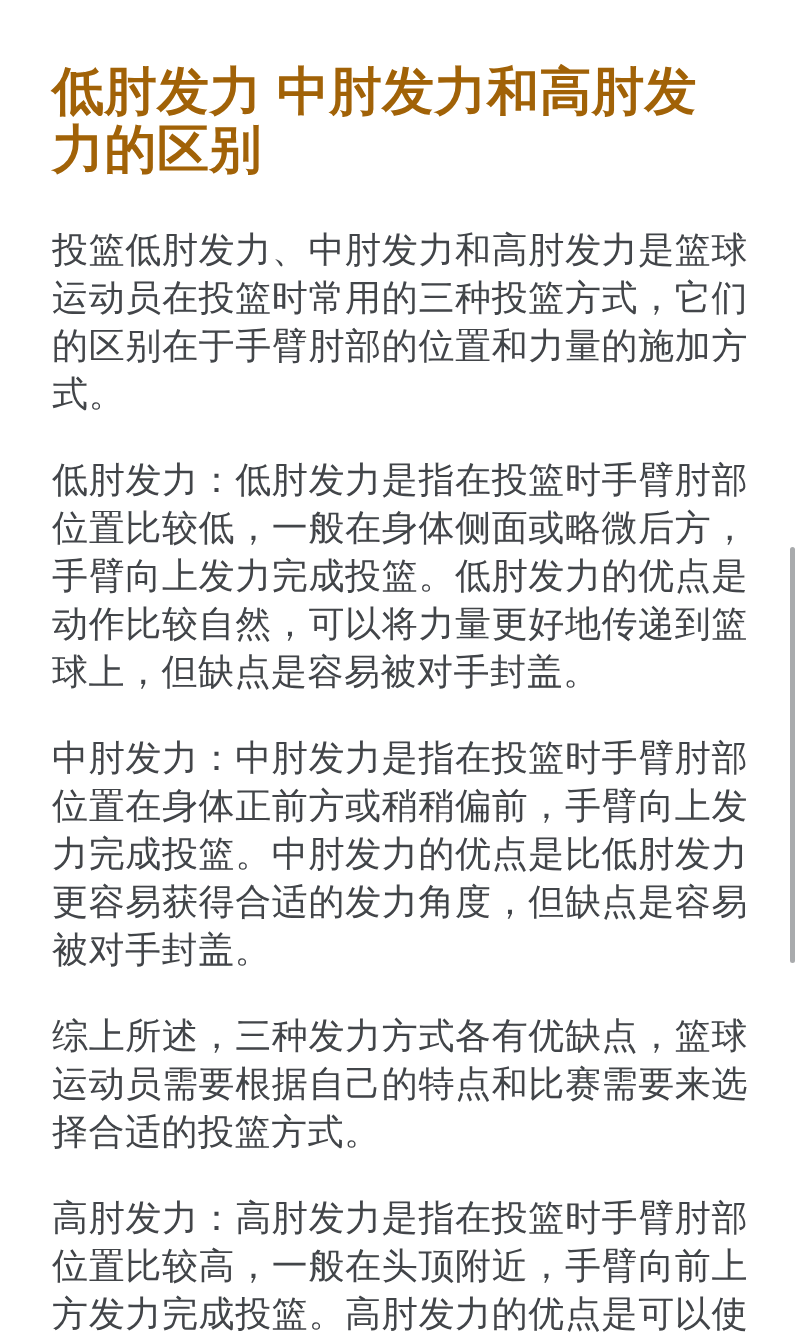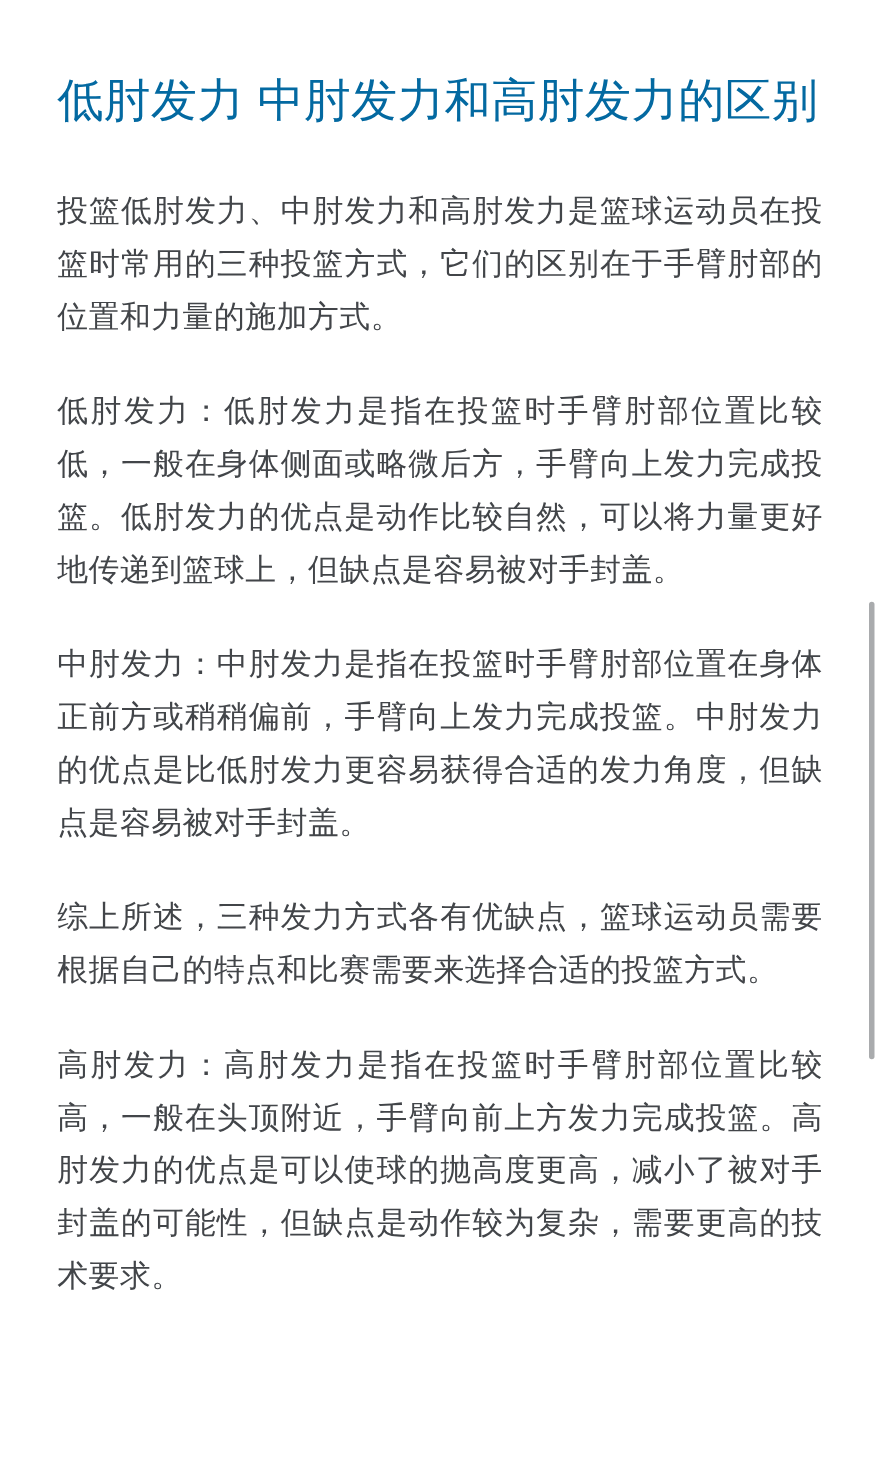--- a/index.html
+++ b/index.html
@@ -12,29 +12,29 @@
     background: #ffffff;
     font-family: "Liberation Sans", sans-serif;
     position: relative;
     overflow: hidden;
   }
   .page {
     padding: 62px 52px 0 52px;
     box-sizing: border-box;
   }
   .title {
-    font-size: 42px;
+    font-size: 52px;
     line-height: 58px;
-    font-weight: 400;
-    color: #0369a1;
+    font-weight: 700;
+    color: #a16207;
     margin: 0 0 48px 0;
     letter-spacing: 0.5px;
   }
   .para {
-    font-size: 28px;
+    font-size: 36px;
     line-height: 48px;
     color: #424549;
     margin: 0 0 38px 0;
     text-align: justify;
     letter-spacing: 0.5px;
   }
   .scrollbar-thumb {
     position: absolute;
     top: 547px;
     right: 5px;

